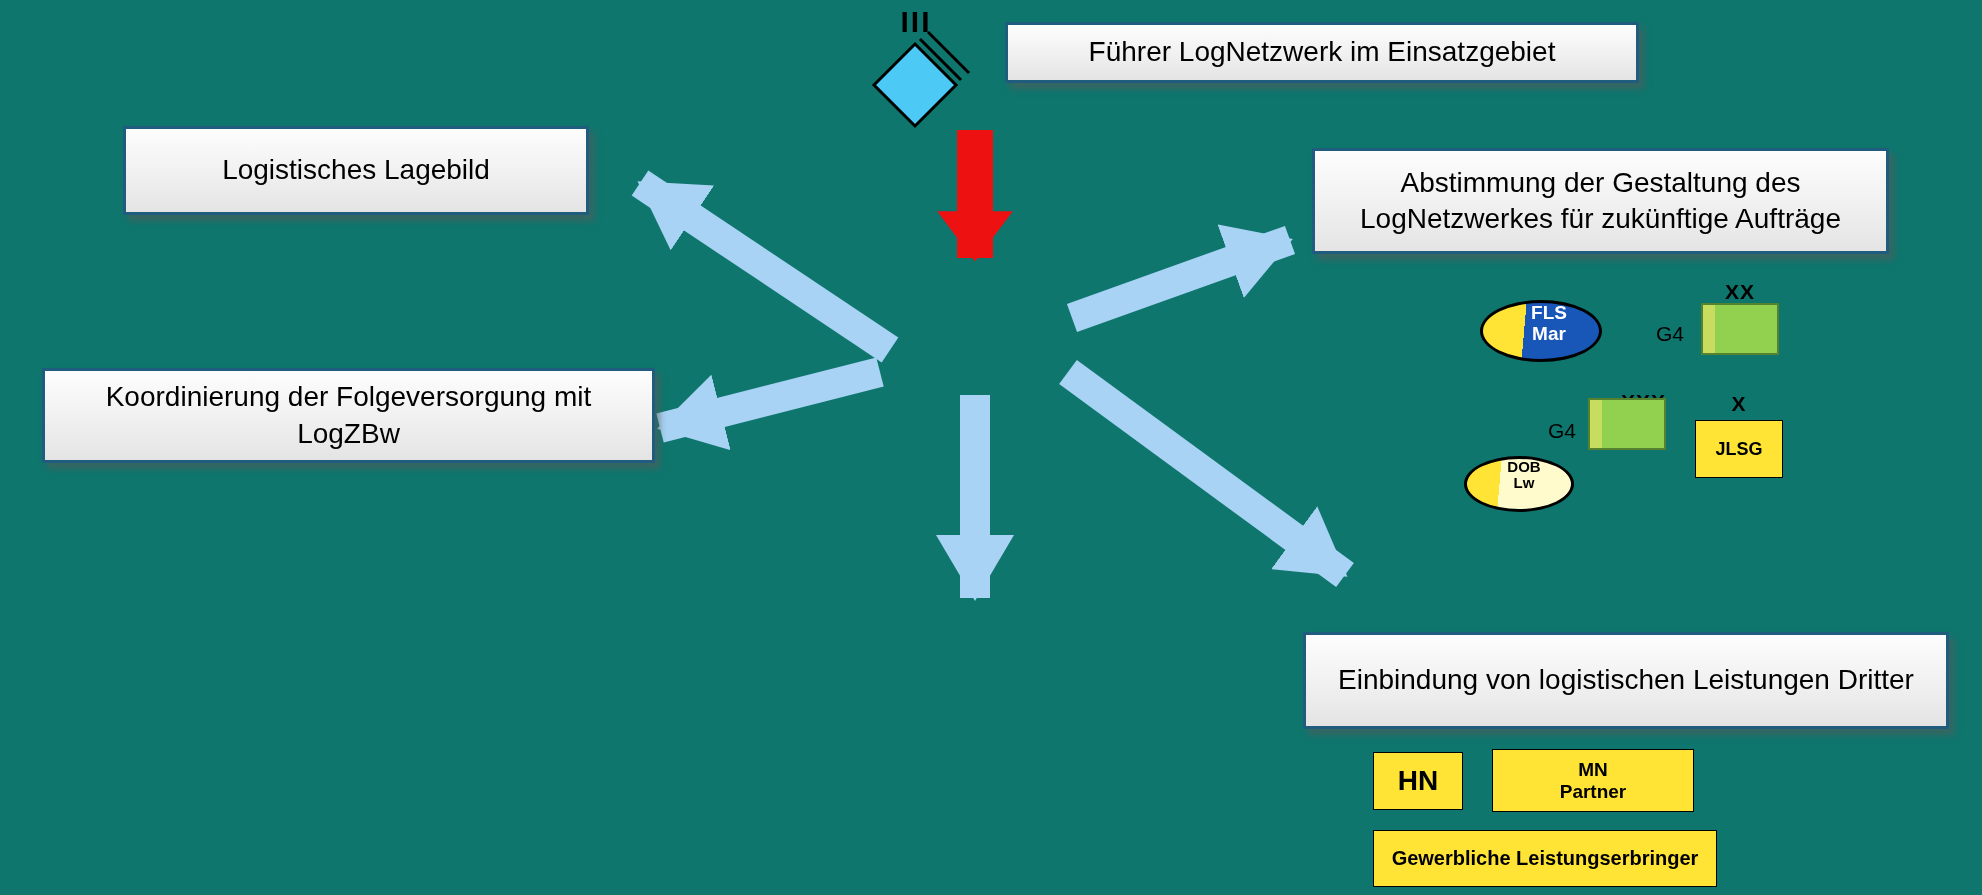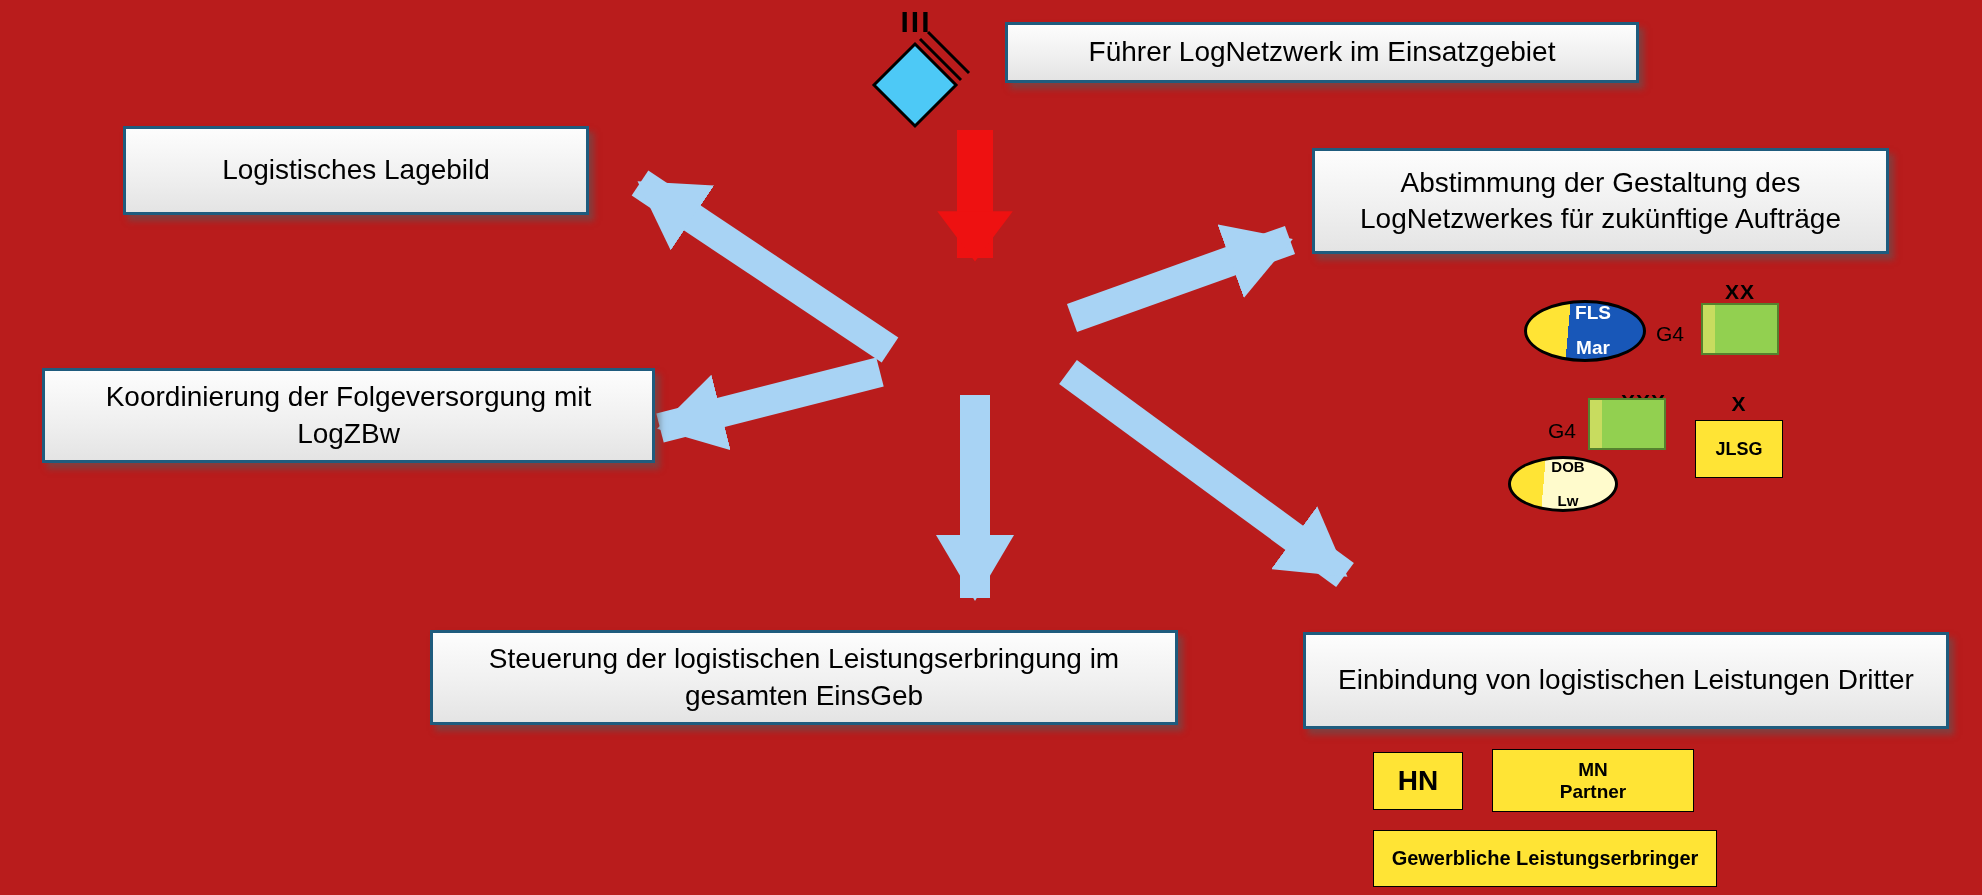--- a/index.html
+++ b/index.html
@@ -1,39 +1,39 @@
 <!DOCTYPE html>
 <html style="--arrow-blue: #A8D3F4; --arrow-red: #EE1111; --center-blue: #1E9BF0; --panel-border: #1F5C7E; --symbol-cyan: #4DC9F6; --unit-yellow: #FFE435; --unit-green: #92D050; --unit-dark-blue: #1857B8; --unit-sky-blue: #2E9BF0; --unit-cream: #FFFBCC;"><head>
 <meta charset="utf-8">
 <style>
   * { margin:0; padding:0; box-sizing:border-box; }
   body { background:#ffffff; font-family:"Liberation Sans","DejaVu Sans",sans-serif; }
-  .canvas { position:relative; width:1982px; height:895px; background:#b91c1c; overflow:hidden; }
+  .canvas { position:relative; width:1982px; height:895px; background:#0f766e; overflow:hidden; }
   .layer { position:absolute; left:0; top:0; z-index:1; }
 
   .panel {
     position:absolute; z-index:2;
     display:flex; align-items:center; justify-content:center; text-align:center;
     background:linear-gradient(180deg,#fdfdfd 0%,#f0f0f0 55%,#e4e4e4 100%);
     border:3px solid var(--panel-border,#1F5C7E);
     box-shadow:5px 6px 6px rgba(90,90,90,.55);
     font-size:28px; color:#000; line-height:1.3; padding:4px 14px;
   }
   .ez {
     position:absolute; z-index:2;
     display:flex; align-items:center; justify-content:center;
     background:var(--center-blue,#1E9BF0);
     font-size:40px; color:#000;
   }
 
   .oval {
     position:absolute; z-index:3; border-radius:50%;
     border:3px solid #000;
-    display:flex; flex-direction:column; align-items:center; justify-content:space-between;
-    font-weight:bold; line-height:1.08; text-align:center;margin-left:44px;
+    display:flex; flex-direction:column; align-items:center; justify-content:flex-start;
+    font-weight:bold; line-height:1.08; text-align:center;
   }
   .oval-fls { background:linear-gradient(95deg, var(--unit-yellow,#FFE435) 0 36%, var(--unit-dark-blue,#1857B8) 36%); color:#fff; font-size:19px; padding-left:16px; }
   .oval-bvp { background:var(--unit-sky-blue,#2E9BF0); color:#fff; font-size:19px; }
   .oval-dob { background:linear-gradient(95deg, var(--unit-yellow,#FFE435) 0 32%, var(--unit-cream,#FFFBCC) 32%); color:#000; font-size:15px; padding-left:10px; }
 
   .rect-unit {
     position:absolute; z-index:3;
     background:linear-gradient(90deg,#c8dc5f 0 12px, var(--unit-green,#92D050) 12px);
     border:2px solid #55822e;
   }
@@ -92,23 +92,20 @@
 
   <div class="panel" style="left:123px; top:126px; width:466px; height:89px;">
     <span>Logistisches Lagebild</span>
   </div>
   <div class="panel" style="left:42px; top:368px; width:613px; height:95px;">
     <span>Koordinierung der Folgeversorgung mit LogZBw</span>
   </div>
   <div class="panel" style="left:1312px; top:148px; width:577px; height:106px;">
     <span>Abstimmung der Gestaltung des LogNetzwerkes für zukünftige Aufträge</span>
   </div>
-  <div class="panel" style="left:430px; top:630px; width:748px; height:95px;">
-    <span>Steuerung der logistischen Leistungserbringung im gesamten EinsGeb</span>
-  </div>
   <div class="panel" style="left:1303px; top:632px; width:646px; height:97px;">
     <span>Einbindung von logistischen Leistungen Dritter</span>
   </div>
 
   <div class="oval oval-fls" style="left:1480px; top:300px; width:122px; height:62px;">
     <span>FLS</span>
     <span>Mar</span>
   </div>
   <div class="oval oval-dob" style="left:1464px; top:456px; width:110px; height:56px;">
     <span>DOB</span>

